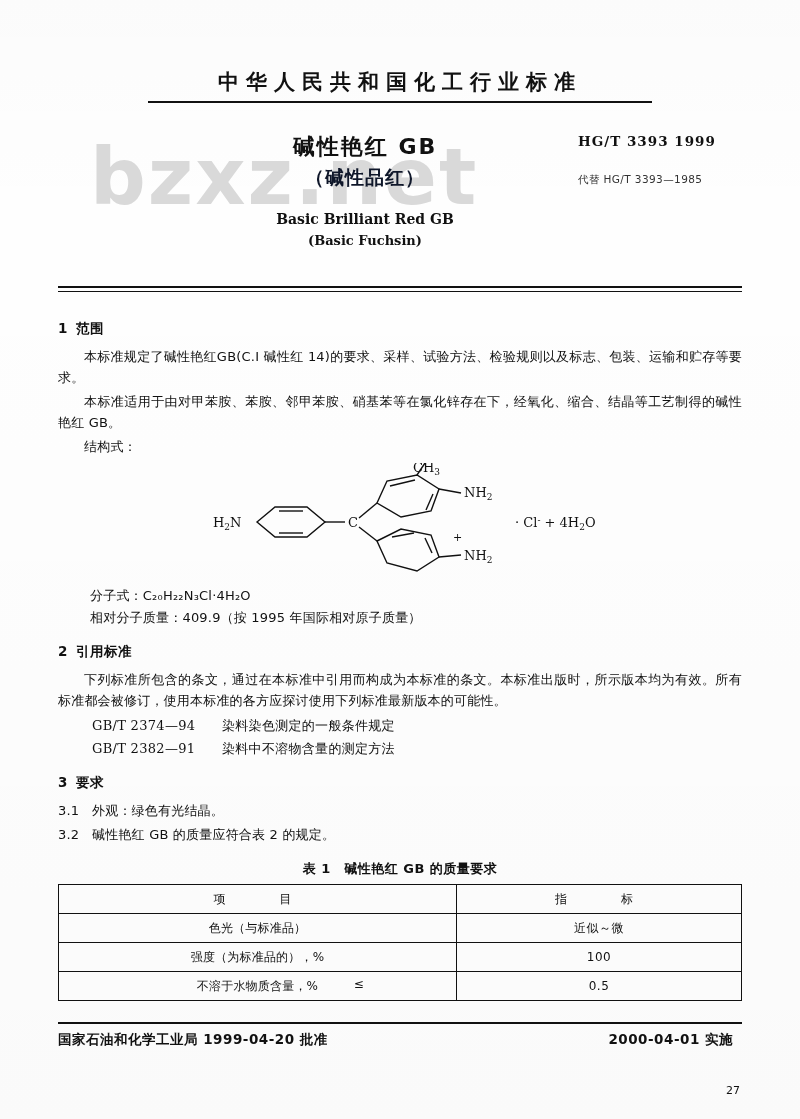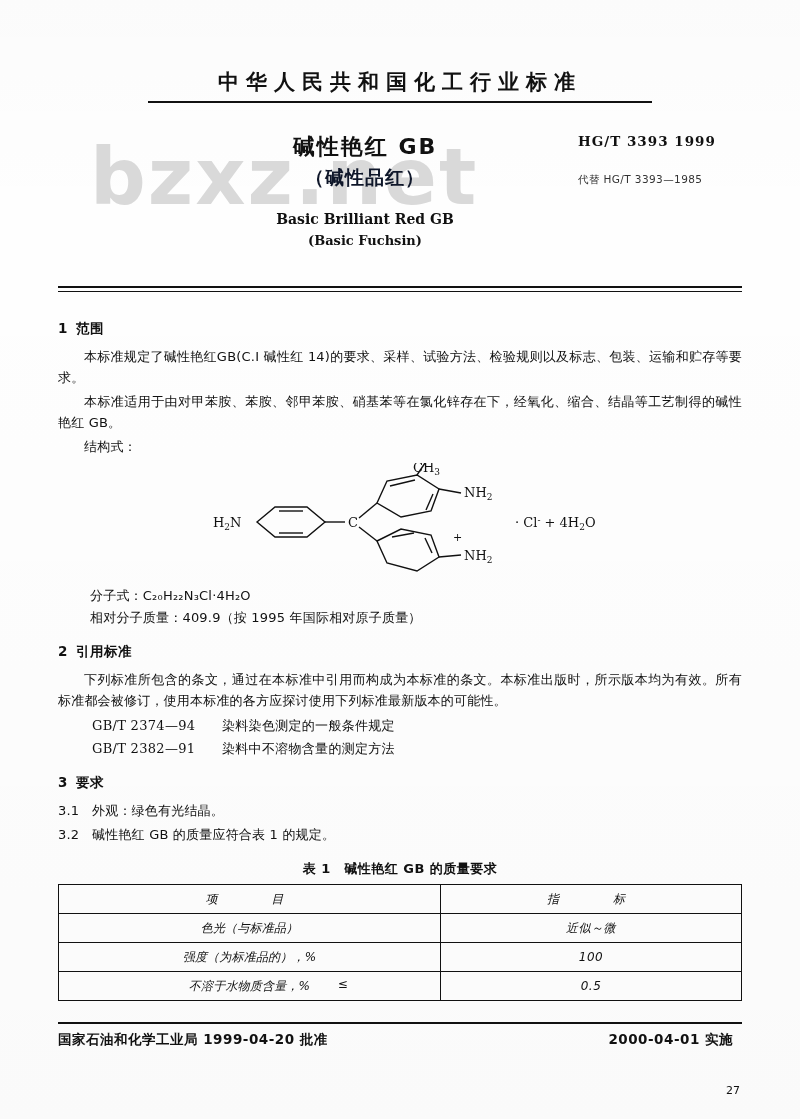--- a/index.html
+++ b/index.html
@@ -209,23 +209,22 @@
     letter-spacing: 0.5px;
   }
   table.spec {
     width: 684px;
     border-collapse: collapse;
     font-size: 12px;
     color: #111;
   }
   table.spec th, table.spec td {
     border: 1px solid #111;
-    padding: 5px 16px;
+    padding: 5px 8px;
     height: 18px;
-    font-style: italic;
   }
   table.spec th {
     font-weight: normal;
     letter-spacing: 10px;
     text-align: center;
   }
   table.spec td.item {
     text-align: center;
     position: relative;
     letter-spacing: 0.2px;
@@ -362,21 +361,21 @@
         <span class="code">GB/T  2382—91</span><span>染料中不溶物含量的测定方法</span>
       </div>
 
       <div class="sec-head">
         <span class="num">3</span><span>要求</span>
       </div>
       <div class="clause">
         <span class="cnum">3.1</span><span>外观：绿色有光结晶。</span>
       </div>
       <div class="clause">
-        <span class="cnum">3.2</span><span>碱性艳红 GB 的质量应符合表 1 的规定。</span>
+        <span class="cnum">3.2</span><span>碱性艳红 GB 的质量应符合表 2 的规定。</span>
       </div>
 
       <div class="table-caption">表 1　碱性艳红 GB 的质量要求</div>
 
       <table class="spec">
         <thead>
           <tr>
             <th>项　　目</th>
             <th class="val">指　　标</th>
           </tr>

